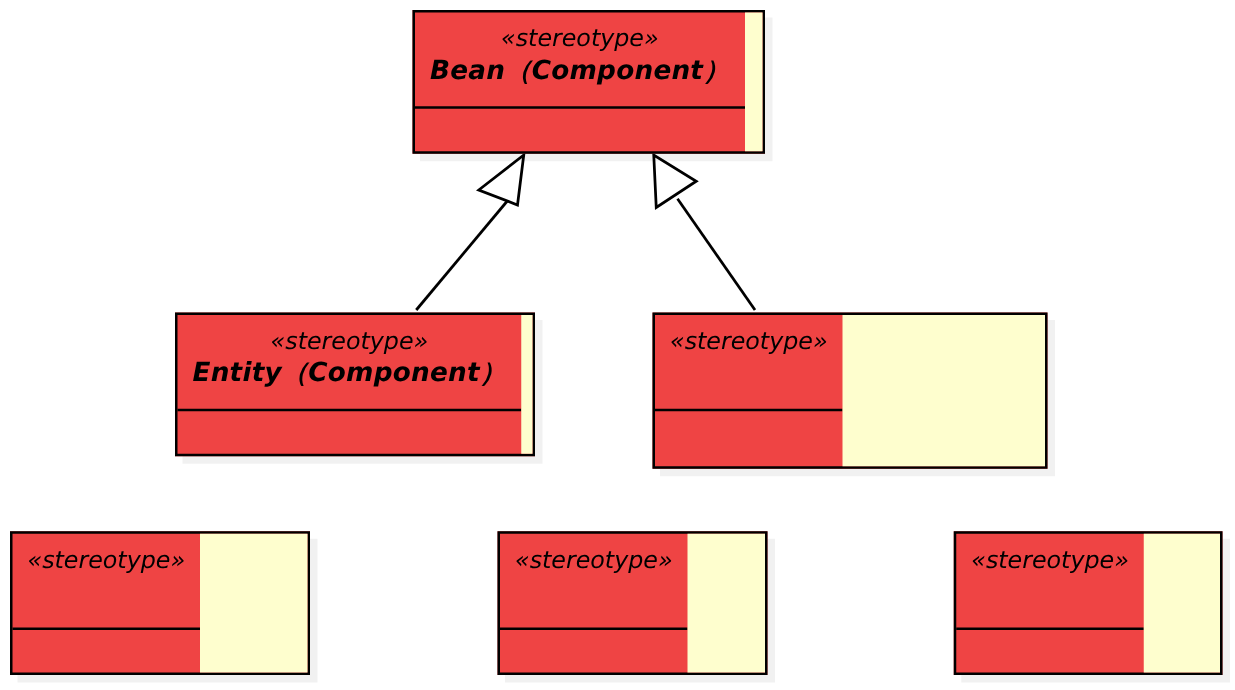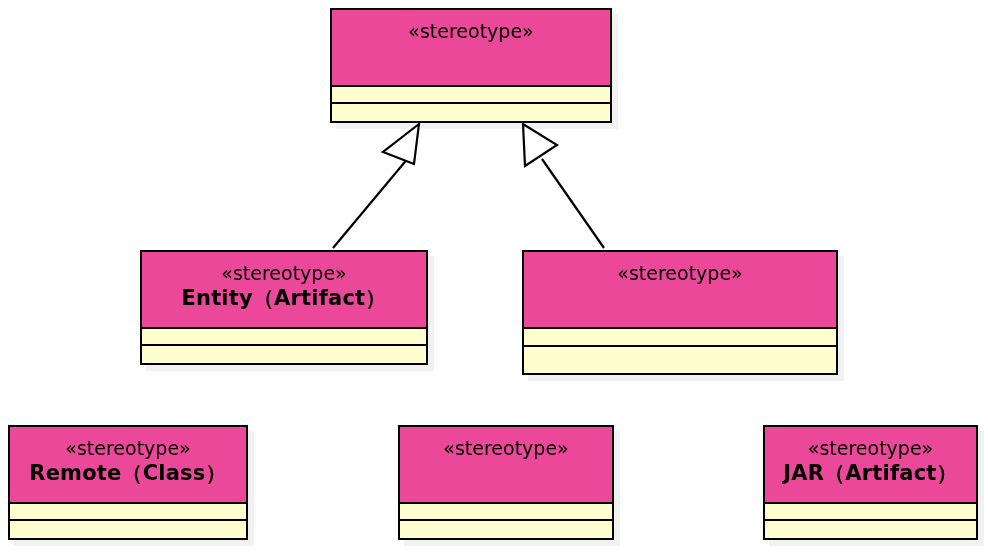--- a/index.html
+++ b/index.html
@@ -12,25 +12,26 @@
     width: 988px;
     height: 552px;
     background: #FFFFFF;
     overflow: hidden;
     font-family: "DejaVu Sans", "Liberation Sans", sans-serif;
   }
   
   .uml-box {
     position: absolute;
     box-sizing: border-box;
-    background: #ec4899;
+    background: #ef4444;
     border: 2px solid #000000;
     box-shadow: 6px 6px 0 0 rgba(0, 0, 0, 0.055);
     display: flex;
-    flex-direction: column;
+    flex-direction: row;
+    font-style: italic;
   }
   .uml-head {
     box-sizing: border-box;
     flex: 0 0 auto;
     display: flex;
     flex-direction: column;
     align-items: center;
     justify-content: flex-start;
     padding: 9px 12px 10px 12px;
     border-bottom: 2px solid #000000;
@@ -90,61 +91,60 @@
     </g>
     <g>
       <line class="edge-line" x1="604" y1="248" x2="542" y2="159"></line>
       <polygon class="edge-head" points="523,124 525,166 557,145"></polygon>
     </g>
   </svg>
 
   <div class="uml-box" style="left:330px; top:8px; width:282px; height:115px;">
     <div class="uml-head" style="height:77px;">
       <div class="uml-stereotype">«stereotype»</div>
+      <div class="uml-title">Bean（Component）</div>
     </div>
     <div class="uml-compartment divided" style="height:17px;"></div>
     <div class="uml-compartment" style="flex:1 1 auto;"></div>
   </div>
 
   <div class="uml-box" style="left:140px; top:250px; width:288px; height:115px;">
     <div class="uml-head" style="height:77px;">
       <div class="uml-stereotype">«stereotype»</div>
-      <div class="uml-title">Entity（Artifact）</div>
+      <div class="uml-title">Entity（Component）</div>
     </div>
     <div class="uml-compartment divided" style="height:17px;"></div>
     <div class="uml-compartment" style="flex:1 1 auto;"></div>
   </div>
 
   <div class="uml-box" style="left:522px; top:250px; width:316px; height:125px;">
     <div class="uml-head" style="height:77px;">
       <div class="uml-stereotype">«stereotype»</div>
     </div>
     <div class="uml-compartment divided" style="height:18px;"></div>
     <div class="uml-compartment" style="flex:1 1 auto;"></div>
   </div>
 
   <div class="uml-box" style="left:8px; top:425px; width:240px; height:115px;">
     <div class="uml-head" style="height:77px;">
       <div class="uml-stereotype">«stereotype»</div>
-      <div class="uml-title">Remote（Class）</div>
     </div>
     <div class="uml-compartment divided" style="height:17px;"></div>
     <div class="uml-compartment" style="flex:1 1 auto;"></div>
   </div>
 
   <div class="uml-box" style="left:398px; top:425px; width:216px; height:115px;">
     <div class="uml-head" style="height:77px;">
       <div class="uml-stereotype">«stereotype»</div>
     </div>
     <div class="uml-compartment divided" style="height:17px;"></div>
     <div class="uml-compartment" style="flex:1 1 auto;"></div>
   </div>
 
   <div class="uml-box" style="left:763px; top:425px; width:215px; height:115px;">
     <div class="uml-head" style="height:77px;">
       <div class="uml-stereotype">«stereotype»</div>
-      <div class="uml-title">JAR（Artifact）</div>
     </div>
     <div class="uml-compartment divided" style="height:17px;"></div>
     <div class="uml-compartment" style="flex:1 1 auto;"></div>
   </div>
 
 </div>
 
 </body></html>

